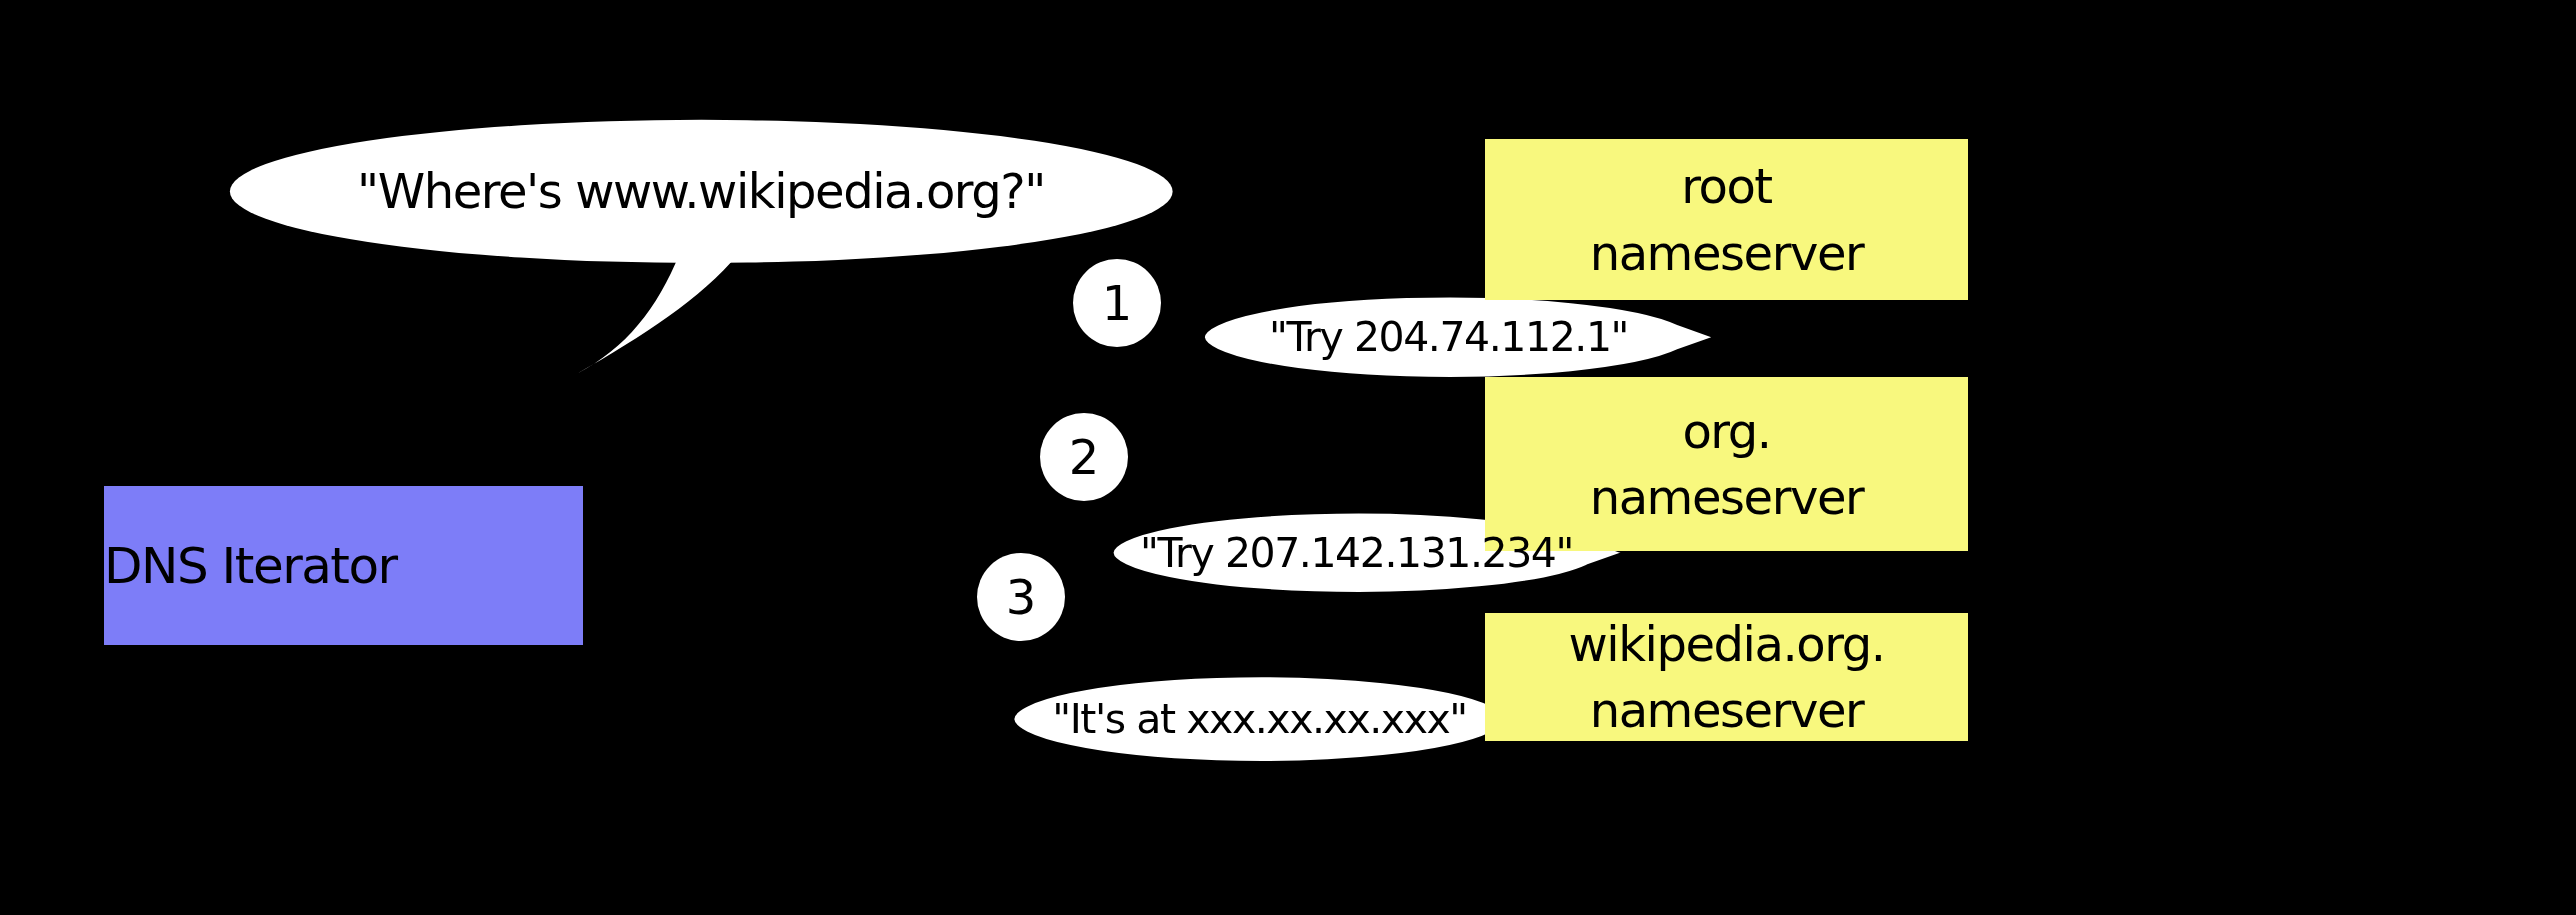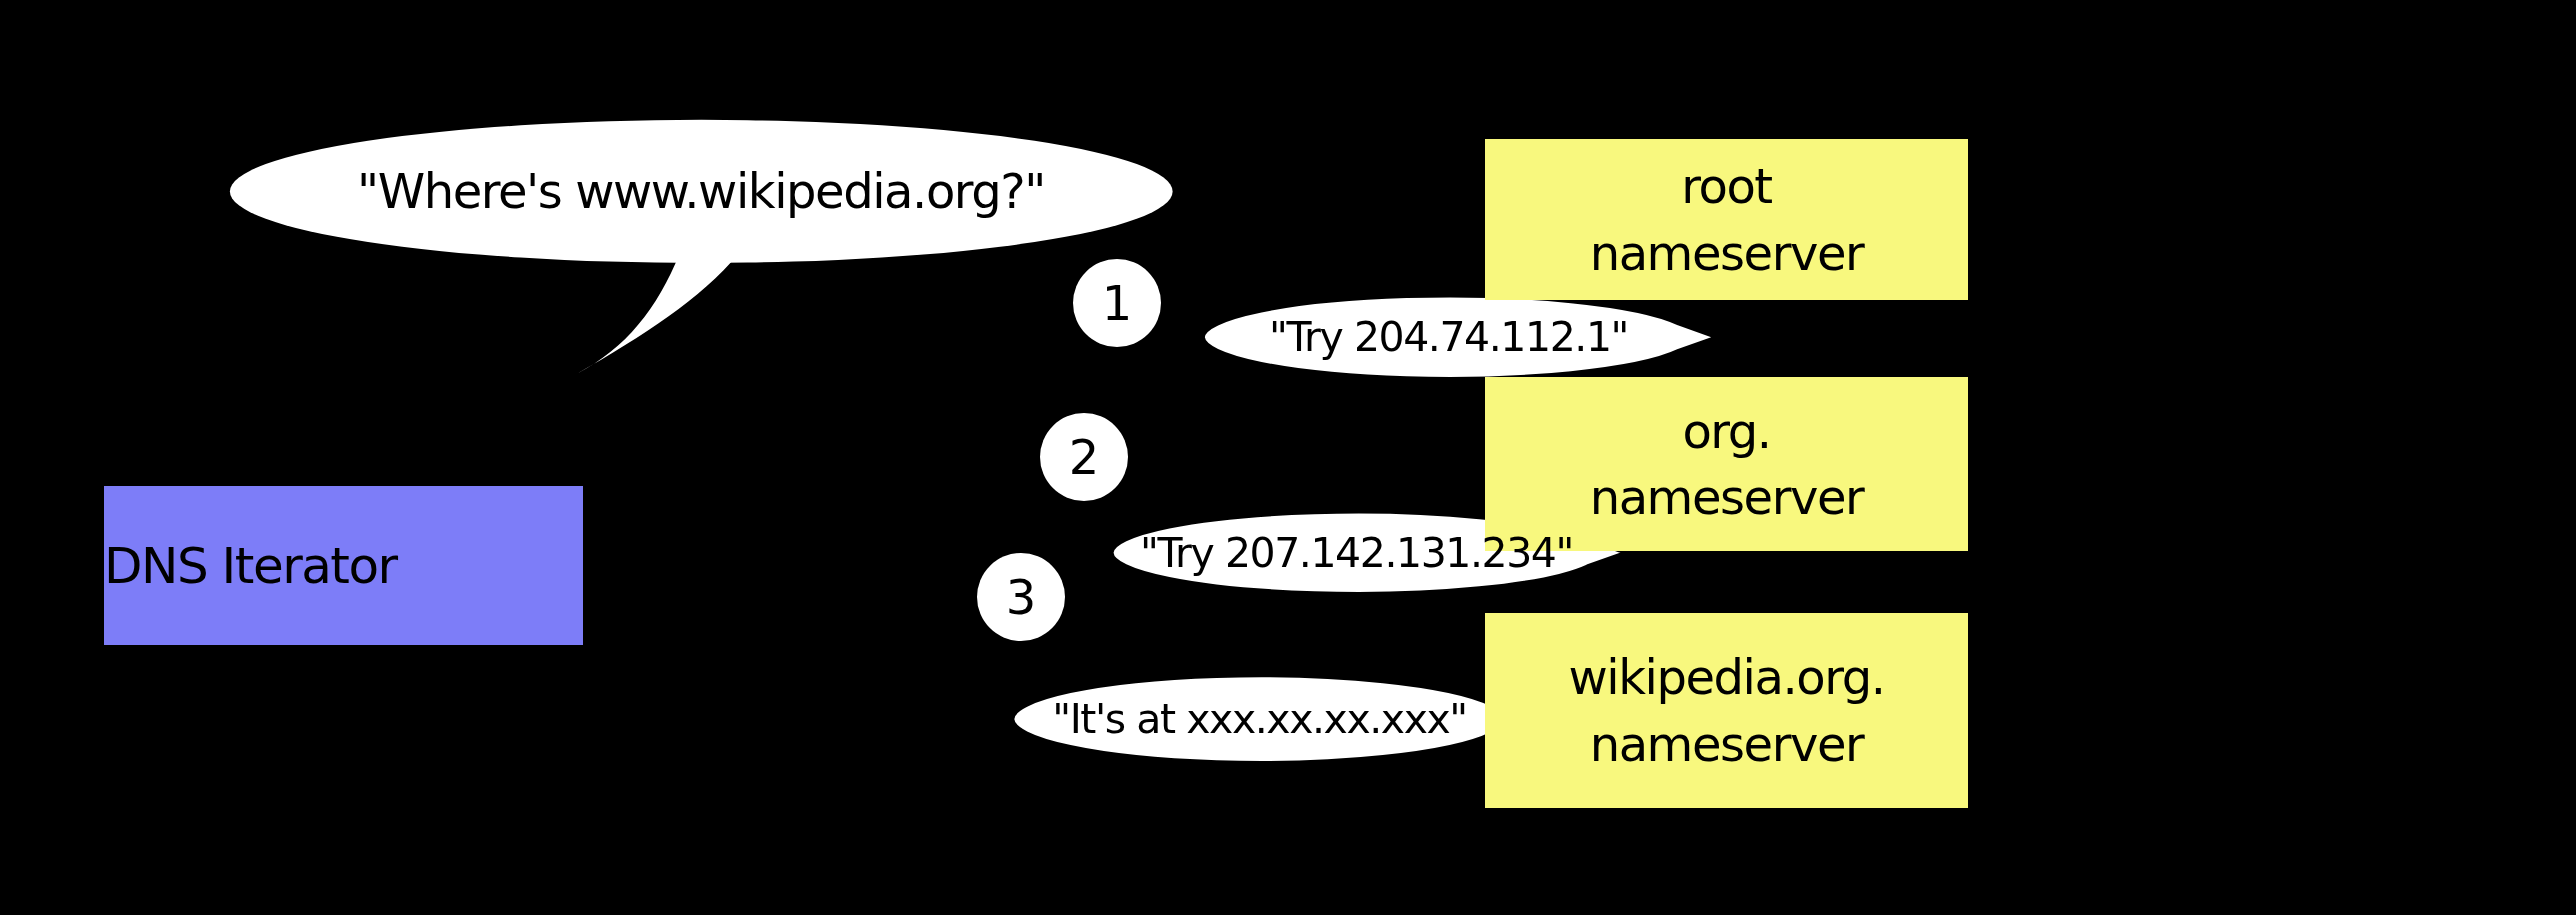--- a/index.html
+++ b/index.html
@@ -42,21 +42,21 @@
 
   .ns-box{
     position:absolute;left:1485px;width:483px;
     background:var(--nameserver-box);
     display:flex;flex-direction:column;align-items:center;justify-content:center;
     text-align:center;
   }
   .ns-box .line{font-size:48px;line-height:1.38;letter-spacing:-0.03em;}
   .ns-root{top:139px;height:161px;}
   .ns-org{top:377px;height:174px;}
-  .ns-wiki{top:613px;height:195px;}
+  .ns-wiki{top:613px;height:128px;}
 
   .num-badge{
     position:absolute;width:88px;height:88px;border-radius:50%;
     background:var(--bubble-fill);
     display:flex;align-items:center;justify-content:center;
     font-size:48px;color:var(--text);
   }
   .num-1{left:1073px;top:259px;}
   .num-2{left:1040px;top:413px;}
   .num-3{left:977px;top:553px;}

